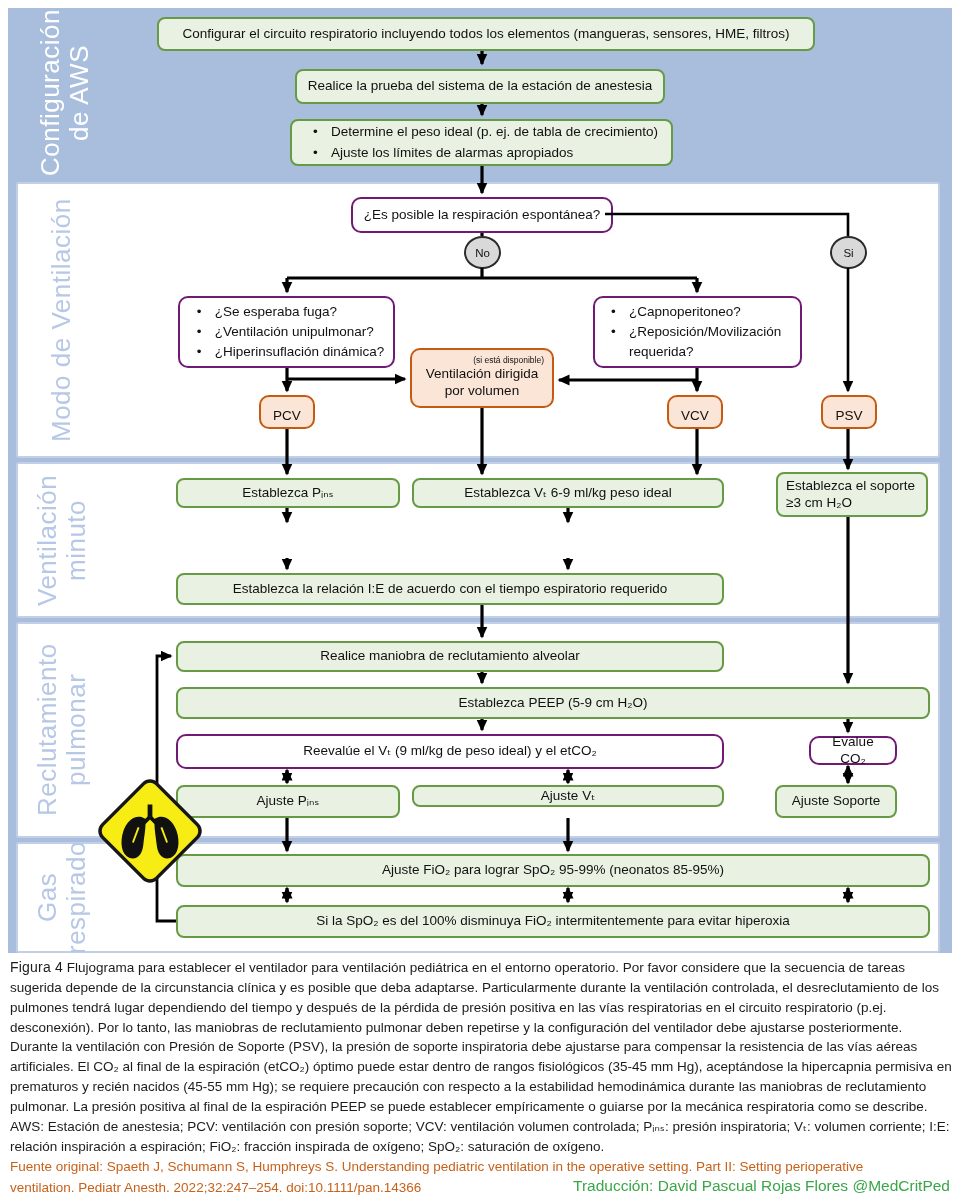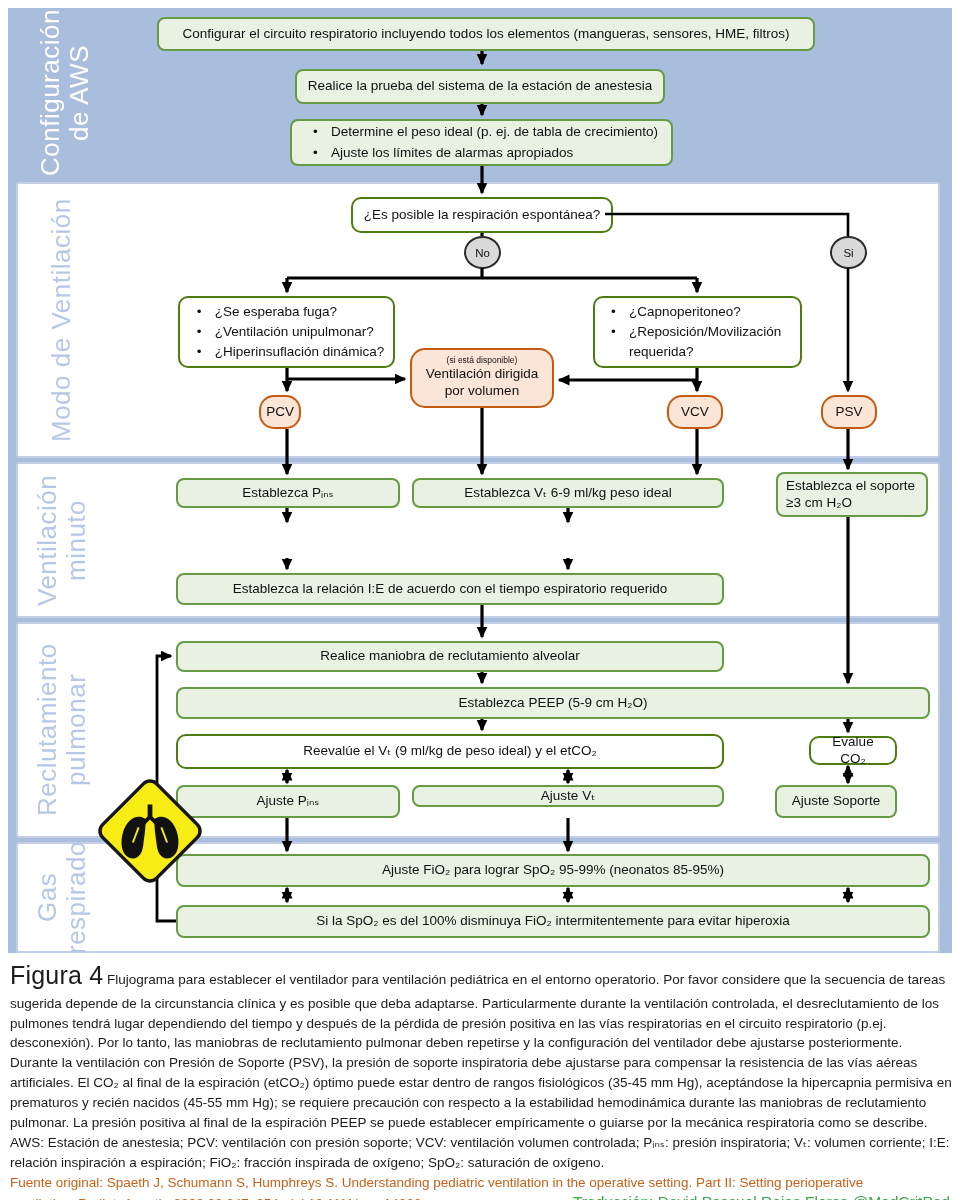--- a/index.html
+++ b/index.html
@@ -27,36 +27,36 @@
   .vlabel.s2{left:24px;top:174px;height:276px;width:60px;}
   .vlabel.s3{left:14px;top:454px;height:156px;width:80px;}
   .vlabel.s4{left:14px;top:614px;height:216px;width:80px;}
   .vlabel.s5{left:14px;top:834px;height:111px;width:80px;}
   
   .node{
     position:absolute;box-sizing:border-box;display:flex;align-items:center;justify-content:center;
     text-align:center;font-size:13.5px;line-height:1.25;padding:2px 8px;border-radius:8px;
   }
   .gbox{background:#e9f1e2;border:2px solid #669a44;}
-  .wbox{background:#ffffff;border:2px solid #4d7c0f;border-radius:10px;}
-  .obox{background:#fbe5d6;border:2.5px solid #c55a11;border-radius:15px;}
+  .wbox{background:#ffffff;border:2px solid #701a75;border-radius:10px;}
+  .obox{background:#fbe5d6;border:2.5px solid #c55a11;border-radius:10px;align-items:flex-end;}
   .circle{
     position:absolute;box-sizing:border-box;background:#d9d9d9;border:2px solid #2b2b2b;
     border-radius:50%;display:flex;align-items:center;justify-content:center;font-size:11.5px;
   }
   ul.blist{list-style:none;margin:0;padding:0;text-align:left;}
   ul.blist li{padding-left:26px;position:relative;line-height:1.5;}
   ul.blist li::before{content:"\2022";position:absolute;left:8px;}
   .note{display:block;font-size:8.5px;line-height:1.1;}
   .stack{flex-direction:column;}
   .leftalign{justify-content:flex-start;text-align:left;}
   svg.flow{position:absolute;left:0;top:0;pointer-events:none;}
   
   .caption{position:absolute;left:10px;top:957px;width:942px;font-size:13.5px;line-height:1.47;color:#1c1c1c;}
-  .caption .figlabel{font-size:25px;letter-spacing:.2px;}
+  .caption .figlabel{font-size:14px;letter-spacing:.2px;}
   .srcrow{position:relative;margin-top:1px;}
   .source{margin:0;color:#c8611a;white-space:pre-line;font-size:13.5px;line-height:1.5;}
   .translation{position:absolute;right:2px;bottom:0;color:#3aa648;font-size:15.5px;}
 </style>
 </head>
 <body>
 
 <div class="diagram">
 
   <div class="panel s2"></div>
@@ -96,21 +96,21 @@
   <div class="node wbox" style="left:585px;top:288px;width:209px;height:72px;">
     <ul class="blist">
       <li>¿Capnoperitoneo?</li>
       <li>¿Reposición/Movilización requerida?</li>
     </ul>
   </div>
   <div class="node obox stack" style="left:402px;top:340px;width:144px;height:60px;">
     <span class="note">(si está disponible)</span>
     <span>Ventilación dirigida por volumen</span>
   </div>
-  <div class="node obox" style="left:251px;top:387px;width:42px;height:34px;">PCV</div>
+  <div class="node obox" style="left:251px;top:387px;width:56px;height:34px;">PCV</div>
   <div class="node obox" style="left:659px;top:387px;width:56px;height:34px;">VCV</div>
   <div class="node obox" style="left:813px;top:387px;width:56px;height:34px;">PSV</div>
 
   <div class="node gbox" style="left:168px;top:470px;width:224px;height:30px;">Establezca Pᵢₙₛ</div>
   <div class="node gbox" style="left:404px;top:470px;width:312px;height:30px;">Establezca Vₜ 6-9 ml/kg peso ideal</div>
   <div class="node gbox leftalign" style="left:768px;top:464px;width:152px;height:45px;">Establezca el soporte ≥3 cm H₂O</div>
   <div class="node gbox" style="left:168px;top:565px;width:548px;height:32px;">Establezca la relación I:E de acuerdo con el tiempo espiratorio requerido</div>
 
   <div class="node gbox" style="left:168px;top:633px;width:548px;height:31px;">Realice maniobra de reclutamiento alveolar</div>
   <div class="node gbox" style="left:168px;top:679px;width:754px;height:32px;">Establezca PEEP (5-9 cm H₂O)</div>

